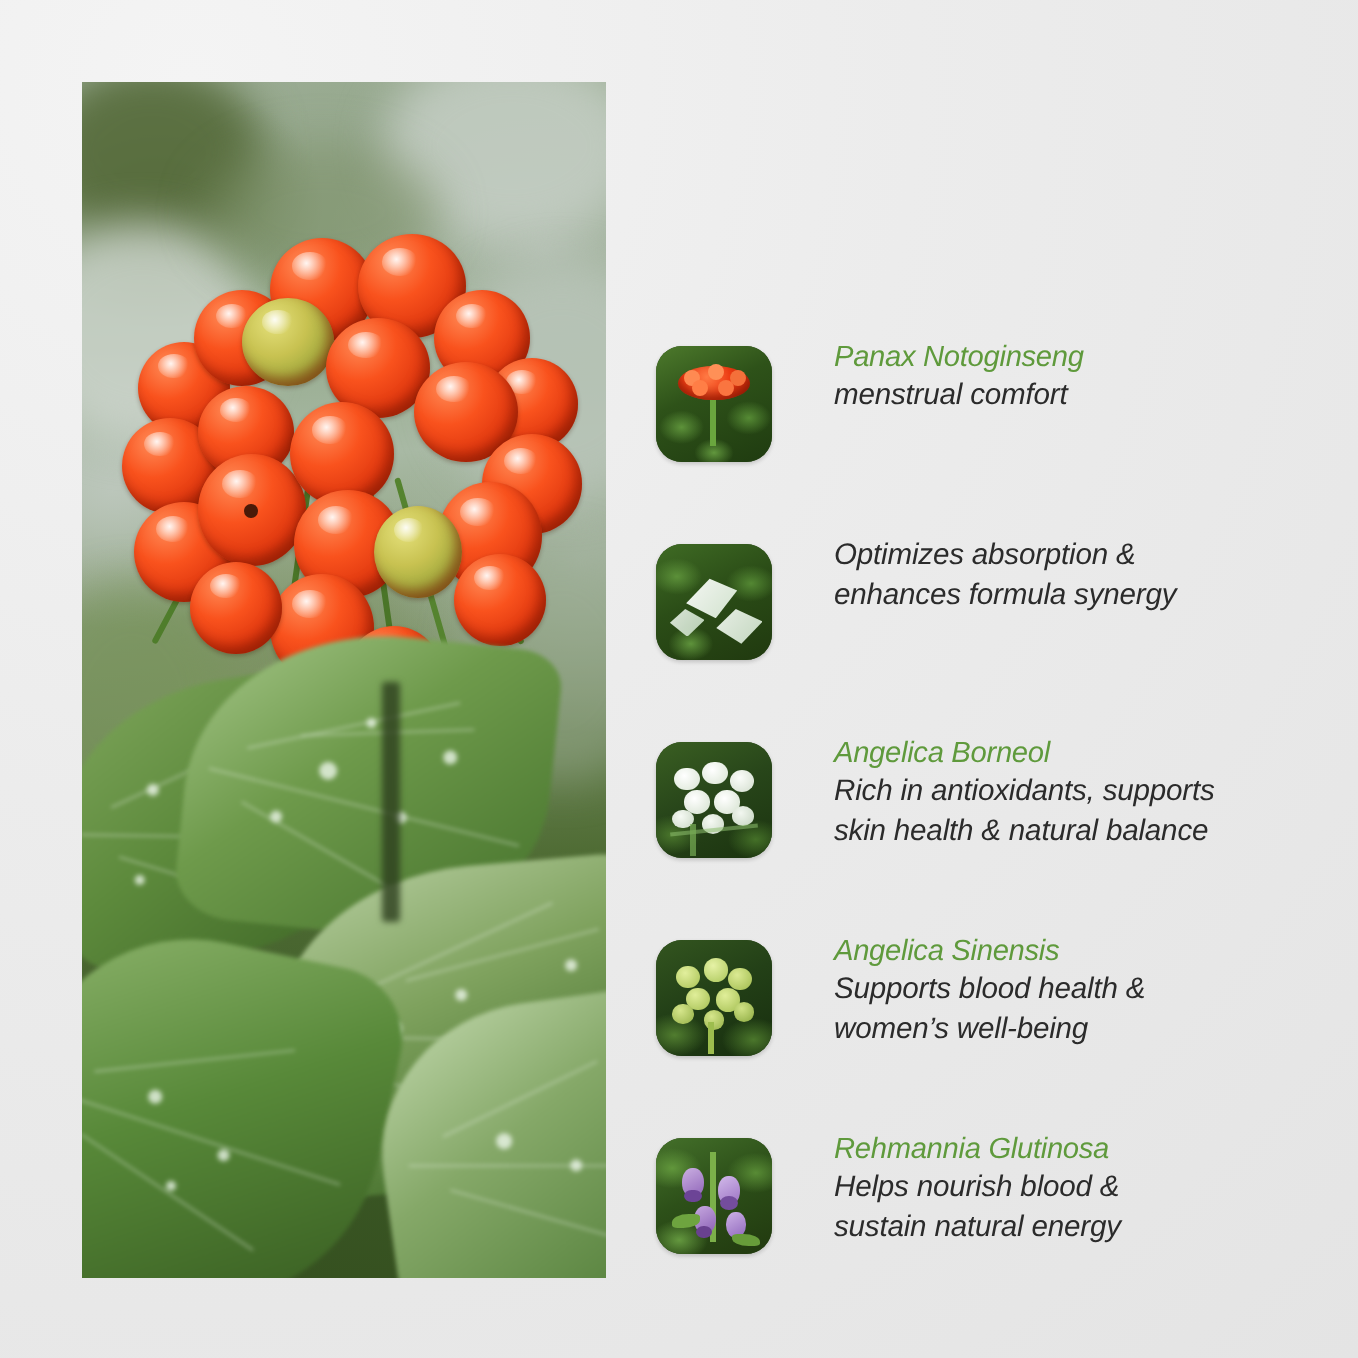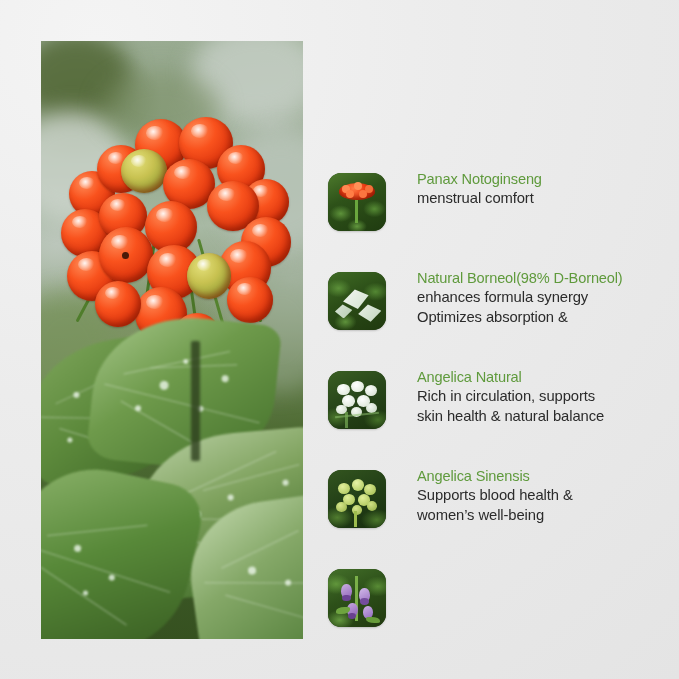--- a/index.html
+++ b/index.html
@@ -88,21 +88,21 @@
   .subtitle{
     margin:9px 0 0 0;
     color:#2c6b1d;
     font-size:20.5px;
     line-height:24px;
     font-weight:normal;
     letter-spacing:-0.1px;
   }
 
   .list{position:absolute;left:328px;top:170px;width:345px;}
-  .item{position:relative;height:99px;}
+  .item{position:relative;height:99px;font-style:italic;}
   .thumb{
     position:absolute;left:0;top:3px;
     width:58px;height:58px;
     border-radius:13px;
     overflow:hidden;
     background:#2d4a1c;
     box-shadow:0 1px 2px rgba(0,0,0,.18);
   }
   .thumb .tl{position:absolute;left:0;top:0;width:100%;height:100%;}
   .itext{position:absolute;left:89px;top:0;width:256px;}
@@ -318,23 +318,22 @@
              background:linear-gradient(130deg,#ffffff,#d9ead6);
              clip-path:polygon(0% 62%, 46% 0%, 100% 30%, 58% 100%);opacity:.95;"></div>
         <div style="position:absolute;left:52%;top:56%;width:40%;height:30%;
              background:linear-gradient(130deg,#f6fbf5,#cfe2cc);
              clip-path:polygon(0% 55%, 42% 0%, 100% 36%, 54% 100%);opacity:.93;"></div>
         <div style="position:absolute;left:12%;top:56%;width:30%;height:24%;
              background:linear-gradient(130deg,#eef6ed,#c6dcc3);
              clip-path:polygon(0% 50%, 44% 0%, 100% 40%, 50% 100%);opacity:.9;"></div>
       </div>
       <div class="itext">
-        <div class="iname">Natural Borneol(98% D-Borneol)</div>
+        <div class="idesc">Optimizes absorption &amp;</div>
         <div class="idesc">enhances formula synergy</div>
-        <div class="idesc">Optimizes absorption &amp;</div>
       </div>
     </div>
 
     <div class="item">
       <div class="thumb">
         <div class="tl" style="background:linear-gradient(155deg,#3a5f22 0%, #28461a 45%, #1b330f 100%);"></div>
         <div class="tl" style="background:
             radial-gradient(ellipse 20px 14px at 14% 80%, rgba(78,124,46,.9), rgba(78,124,46,0) 70%),
             radial-gradient(ellipse 20px 14px at 86% 84%, rgba(72,118,42,.9), rgba(72,118,42,0) 70%);"></div>
         <div style="position:absolute;left:16%;top:22%;width:22%;height:20%;border-radius:50%;background:radial-gradient(circle at 40% 35%,#ffffff,#d8e4d2);"></div>
@@ -342,22 +341,22 @@
         <div style="position:absolute;left:63%;top:24%;width:21%;height:19%;border-radius:50%;background:radial-gradient(circle at 40% 35%,#fbfdfa,#d2ddcd);"></div>
         <div style="position:absolute;left:24%;top:42%;width:22%;height:20%;border-radius:50%;background:radial-gradient(circle at 40% 35%,#ffffff,#d3e0cd);"></div>
         <div style="position:absolute;left:50%;top:42%;width:22%;height:20%;border-radius:50%;background:radial-gradient(circle at 40% 35%,#ffffff,#d3e0cd);"></div>
         <div style="position:absolute;left:14%;top:58%;width:19%;height:17%;border-radius:50%;background:radial-gradient(circle at 40% 35%,#f6faf4,#c9d7c4);"></div>
         <div style="position:absolute;left:40%;top:62%;width:19%;height:17%;border-radius:50%;background:radial-gradient(circle at 40% 35%,#f6faf4,#c9d7c4);"></div>
         <div style="position:absolute;left:66%;top:56%;width:19%;height:17%;border-radius:50%;background:radial-gradient(circle at 40% 35%,#f2f7f0,#c4d3bf);"></div>
         <div style="position:absolute;left:12%;top:74%;width:76%;height:2px;background:rgba(140,190,110,.55);transform:rotate(-6deg);"></div>
         <div style="position:absolute;left:30%;top:70%;width:3px;height:28%;background:rgba(120,172,86,.7);"></div>
       </div>
       <div class="itext">
-        <div class="iname">Angelica Natural</div>
-        <div class="idesc">Rich in circulation, supports</div>
+        <div class="iname">Angelica Borneol</div>
+        <div class="idesc">Rich in antioxidants, supports</div>
         <div class="idesc">skin health &amp; natural balance</div>
       </div>
     </div>
 
     <div class="item">
       <div class="thumb">
         <div class="tl" style="background:linear-gradient(155deg,#33551f 0%, #234017 45%, #172e0e 100%);"></div>
         <div class="tl" style="background:
             radial-gradient(ellipse 22px 15px at 16% 82%, rgba(86,132,50,.9), rgba(86,132,50,0) 72%),
             radial-gradient(ellipse 22px 15px at 84% 86%, rgba(80,126,46,.9), rgba(80,126,46,0) 72%);"></div>
@@ -394,16 +393,21 @@
              background:linear-gradient(150deg,#d2baea,#9a70c2);"></div>
         <div style="position:absolute;left:56%;top:50%;width:15%;height:12%;border-radius:50%;background:#744d9d;"></div>
         <div style="position:absolute;left:32%;top:58%;width:19%;height:25%;border-radius:48% 48% 52% 52%;
              background:linear-gradient(150deg,#c7a9e0,#8a5fb4);"></div>
         <div style="position:absolute;left:34%;top:75%;width:15%;height:12%;border-radius:50%;background:#69418f;"></div>
         <div style="position:absolute;left:60%;top:64%;width:17%;height:22%;border-radius:48% 48% 52% 52%;
              background:linear-gradient(150deg,#cdb2e6,#9068bd);"></div>
         <div style="position:absolute;left:14%;top:66%;width:24%;height:12%;border-radius:60% 20% 60% 20%;background:#6ea43f;"></div>
         <div style="position:absolute;left:66%;top:82%;width:24%;height:11%;border-radius:20% 60% 20% 60%;background:#679c3a;"></div>
       </div>
+      <div class="itext">
+        <div class="iname">Rehmannia Glutinosa</div>
+        <div class="idesc">Helps nourish blood &amp;</div>
+        <div class="idesc">sustain natural energy</div>
+      </div>
     </div>
 
   </div>
 </div>
 
 </body></html>

